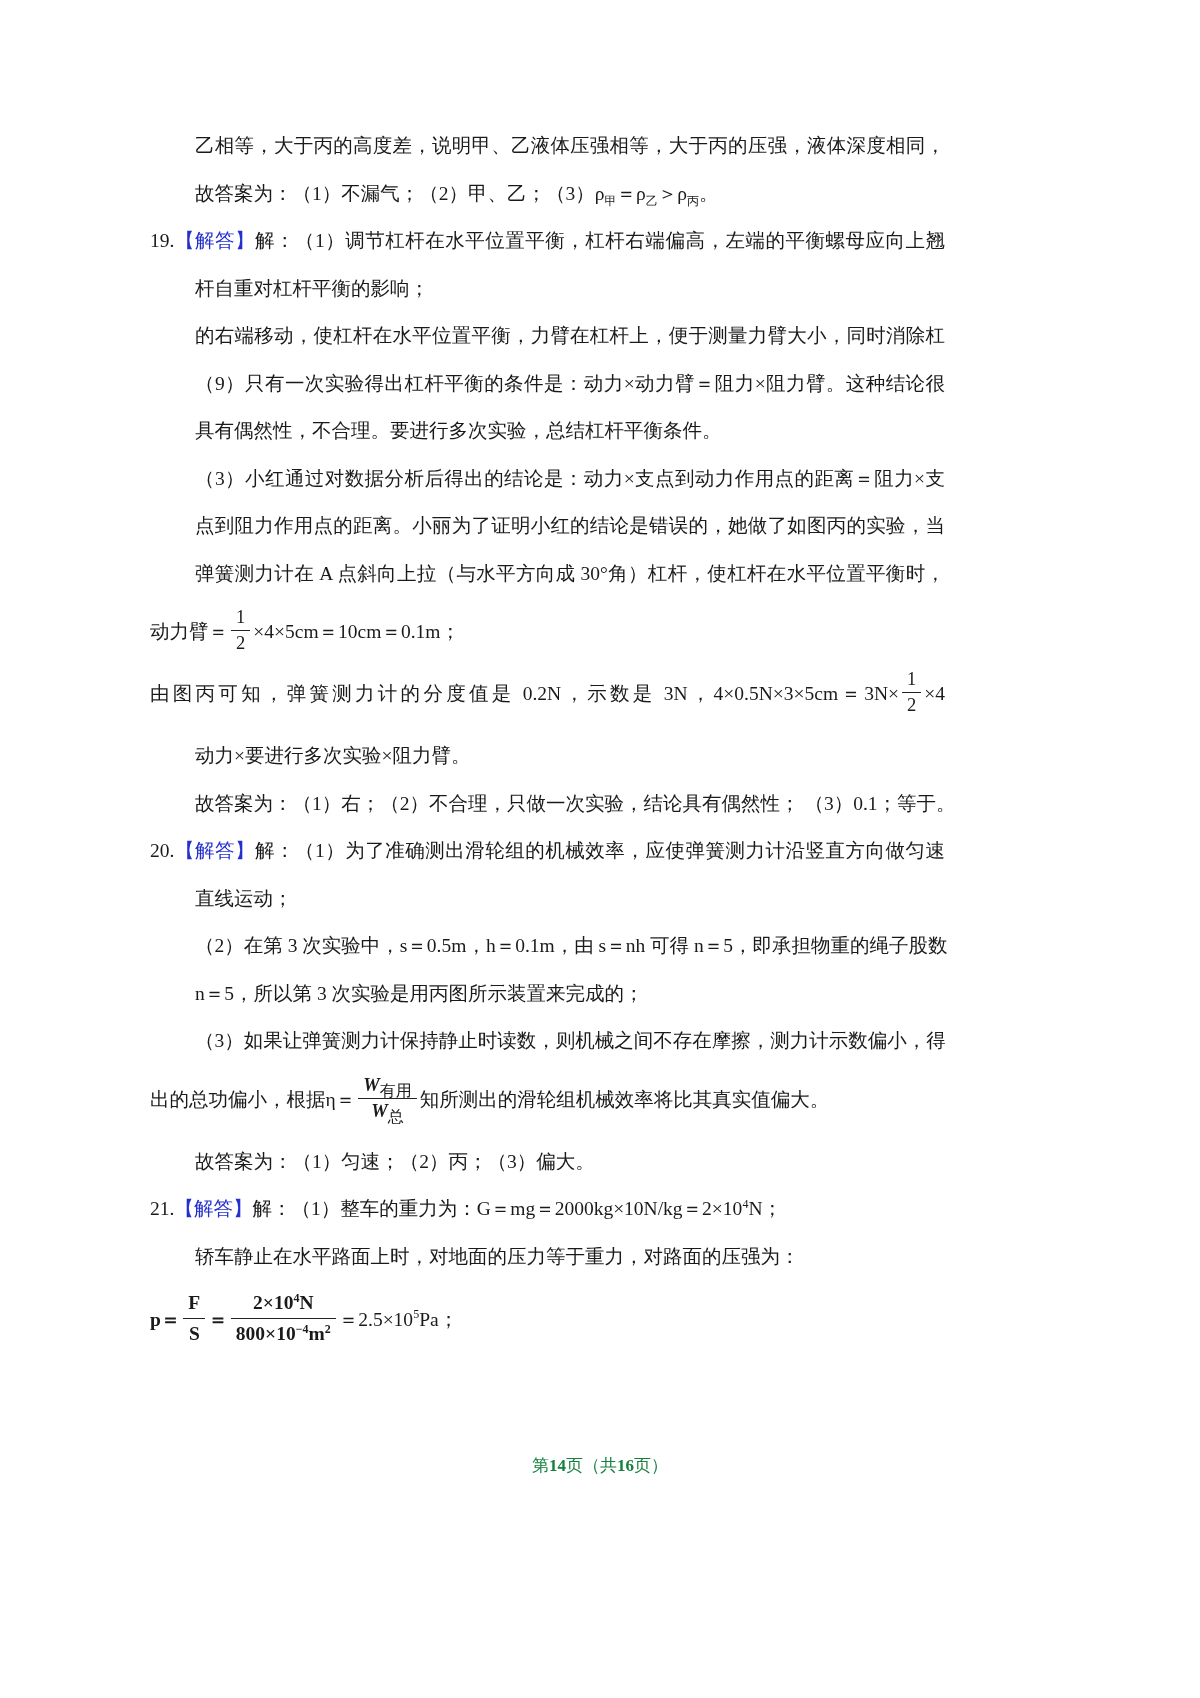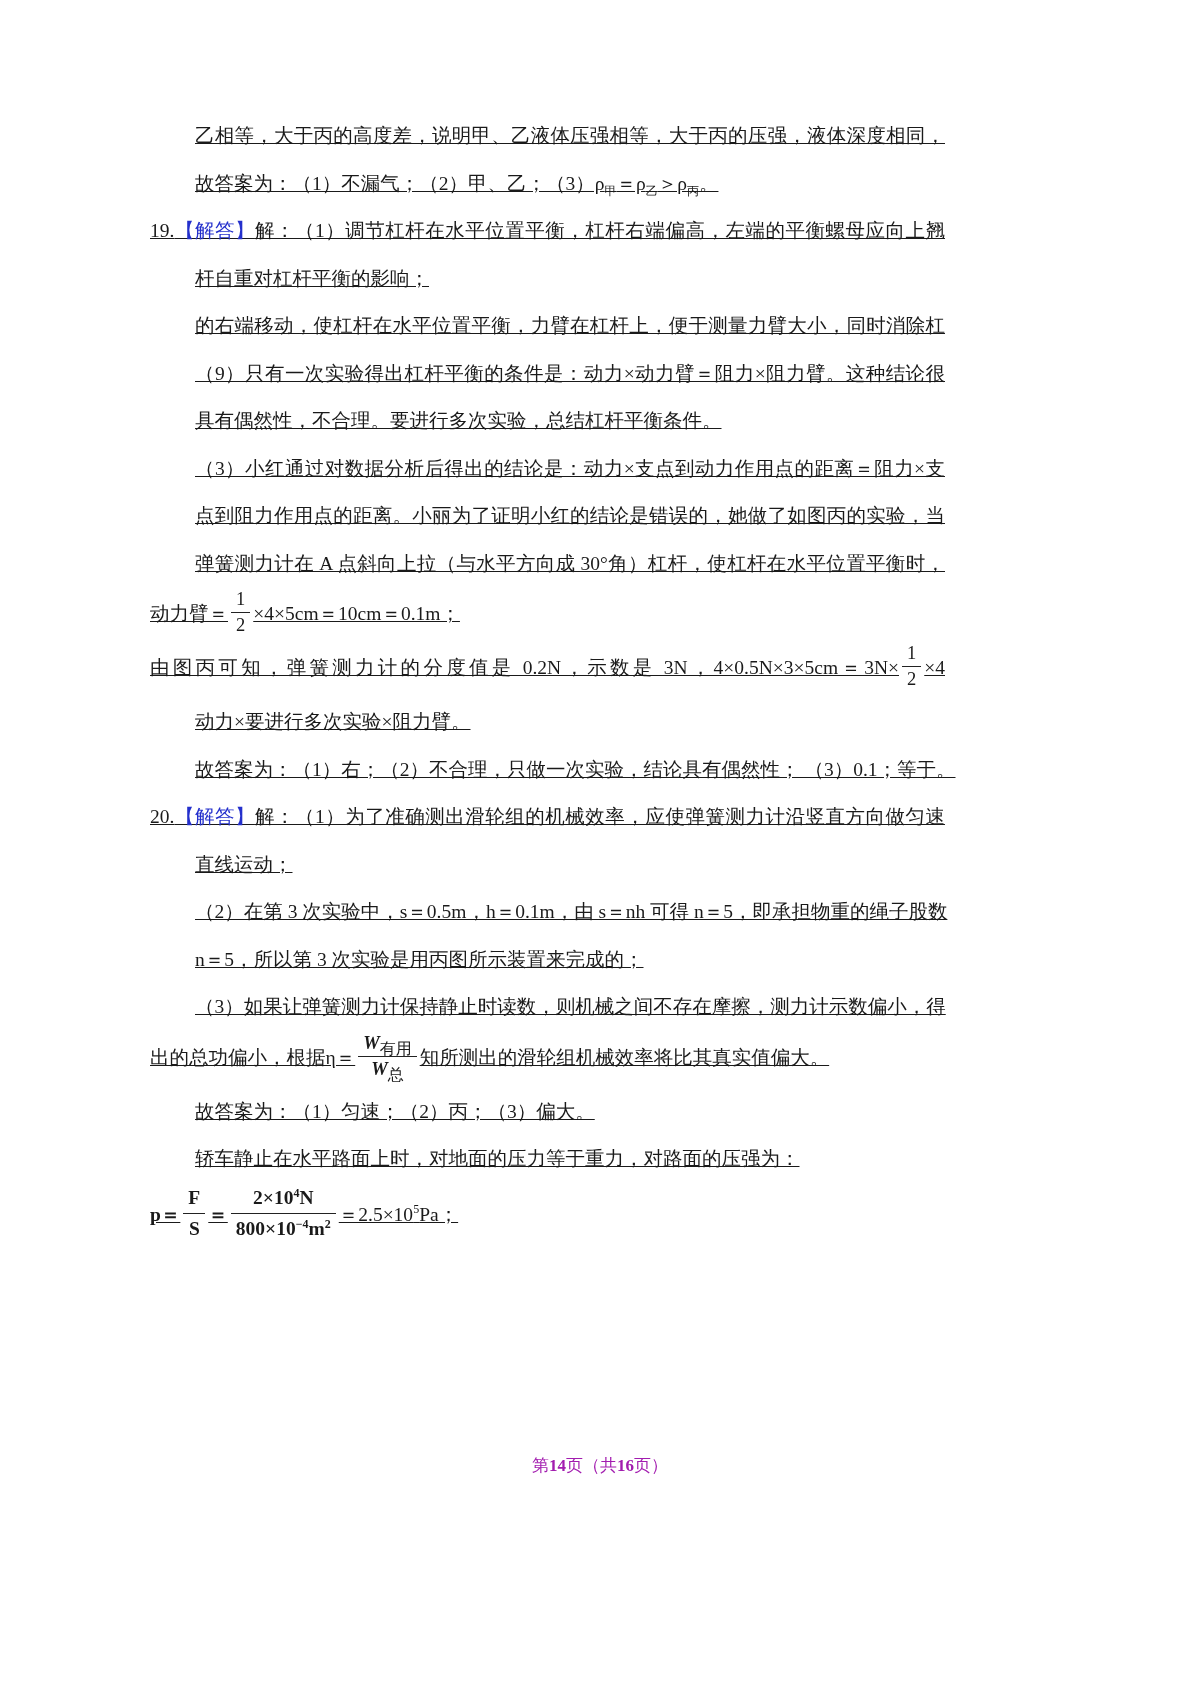--- a/index.html
+++ b/index.html
@@ -2,44 +2,44 @@
 <html><head>
 <meta charset="utf-8">
 <style>
   html,body{margin:0;padding:0;background:#ffffff;}
   body{
     width:1200px;height:1698px;position:relative;overflow:hidden;
     font-family:"Liberation Serif","DejaVu Serif",serif;
     color:#1a1a1a;
   }
   .content{
-    position:absolute;left:150px;top:112px;width:795px;
-    font-size:19.5px;line-height:47.5px;text-decoration:underline;
+    position:absolute;left:150px;top:122px;width:795px;
+    font-size:19.5px;line-height:47.5px;
   }
   .line{white-space:nowrap;}
   .indent{margin-left:45px;}
   .j{text-align:justify;text-align-last:justify;}
   .bold{font-weight:bold;}
   .tag{color:#2430cc;}
   sub{font-size:12px;line-height:0;}
   sup{font-size:12px;line-height:0;}
   .frac{
     display:inline-block;vertical-align:middle;text-align:center;
     margin:0 3px;position:relative;top:-3px;white-space:nowrap;
   }
   .frac .top{display:block;padding:0 5px;border-bottom:1.5px solid #222;line-height:25px;font-size:18.5px;}
   .frac .bot{display:block;padding:0 5px;line-height:25px;font-size:18.5px;}
-  .frac-line{margin:3px 0;}
+  .frac-line{margin:11px 0;}
   .wsym{font-style:italic;font-weight:bold;}
   .wsub{font-size:16px;}
   .mathlead{font-weight:bold;}
   .frac-big .top,.frac-big .bot{font-weight:bold;font-size:19.5px;line-height:30px;}
   .footer{
     position:absolute;top:1453px;left:0;width:100%;
-    text-align:center;font-size:17px;line-height:26px;color:#a21caf;
+    text-align:center;font-size:17px;line-height:26px;color:#15803d;
   }
 </style>
 </head>
 <body>
 
 <div class="content">
 
   <div class="line indent j"><span>乙相等，大于丙的高度差，说明甲、乙液体压强相等，大于丙的压强，液体深度相同，</span></div>
 
 
@@ -65,19 +65,20 @@
   <div class="line indent"><span>直线运动；</span></div>
   <div class="line indent j"><span>（2）在第 3 次实验中，s＝0.5m，h＝0.1m，由 s＝nh 可得 n＝5，即承担物重的绳子股数</span></div>
   <div class="line indent"><span>n＝5，所以第 3 次实验是用丙图所示装置来完成的；</span></div>
   <div class="line indent j"><span>（3）如果让弹簧测力计保持静止时读数，则机械之间不存在摩擦，测力计示数偏小，得</span></div>
 
   <div class="line indent frac-line"><span>出的总功偏小，根据η＝</span><span class="frac"><span class="top"><span class="wsym">W</span><sub class="wsub">有用</sub></span><span class="bot"><span class="wsym">W</span><sub class="wsub">总</sub></span></span><span>知所测出的滑轮组机械效率将比其真实值偏大。</span></div>
 
   <div class="line indent"><span>故答案为：（1）匀速；（2）丙；（3）偏大。</span></div>
 
 
+  <div class="line"><span>21.</span><span class="tag" style="color: rgb(36, 48, 204);">【解答】</span><span>解：（1）整车的重力为：G＝mg＝2000kg×10N/kg＝2×10</span><sup>4</sup><span>N；</span></div>
   <div class="line indent"><span>轿车静止在水平路面上时，对地面的压力等于重力，对路面的压强为：</span></div>
 
   <div class="line indent frac-line"><span class="mathlead">p＝</span><span class="frac frac-big"><span class="top">F</span><span class="bot">S</span></span><span class="mathlead">＝</span><span class="frac frac-big"><span class="top"><span>2×10</span><sup>4</sup><span>N</span></span><span class="bot"><span>800×10</span><sup>−4</sup><span>m</span><sup>2</sup></span></span><span>＝2.5×10</span><sup>5</sup><span>Pa；</span></div>
 
 </div>
 
 <div class="footer"><span>第</span><span class="bold">14</span><span>页（共</span><span class="bold">16</span><span>页）</span></div>
 
 </body></html>

